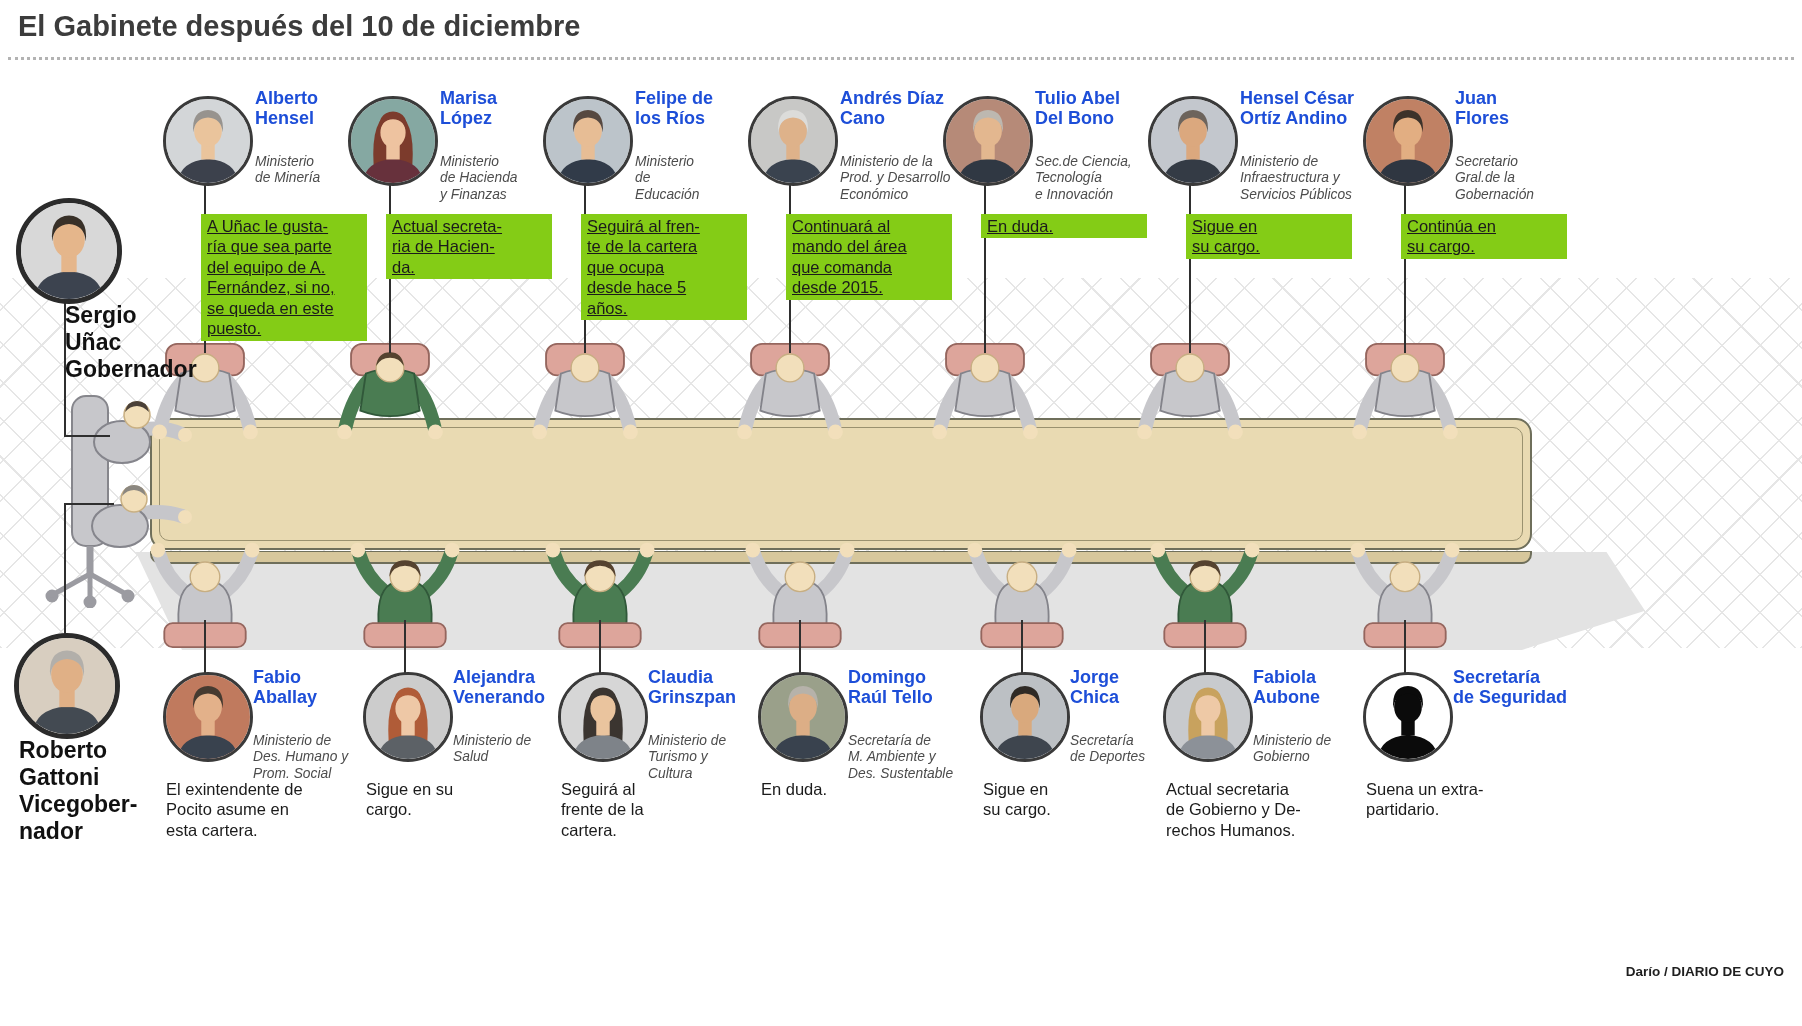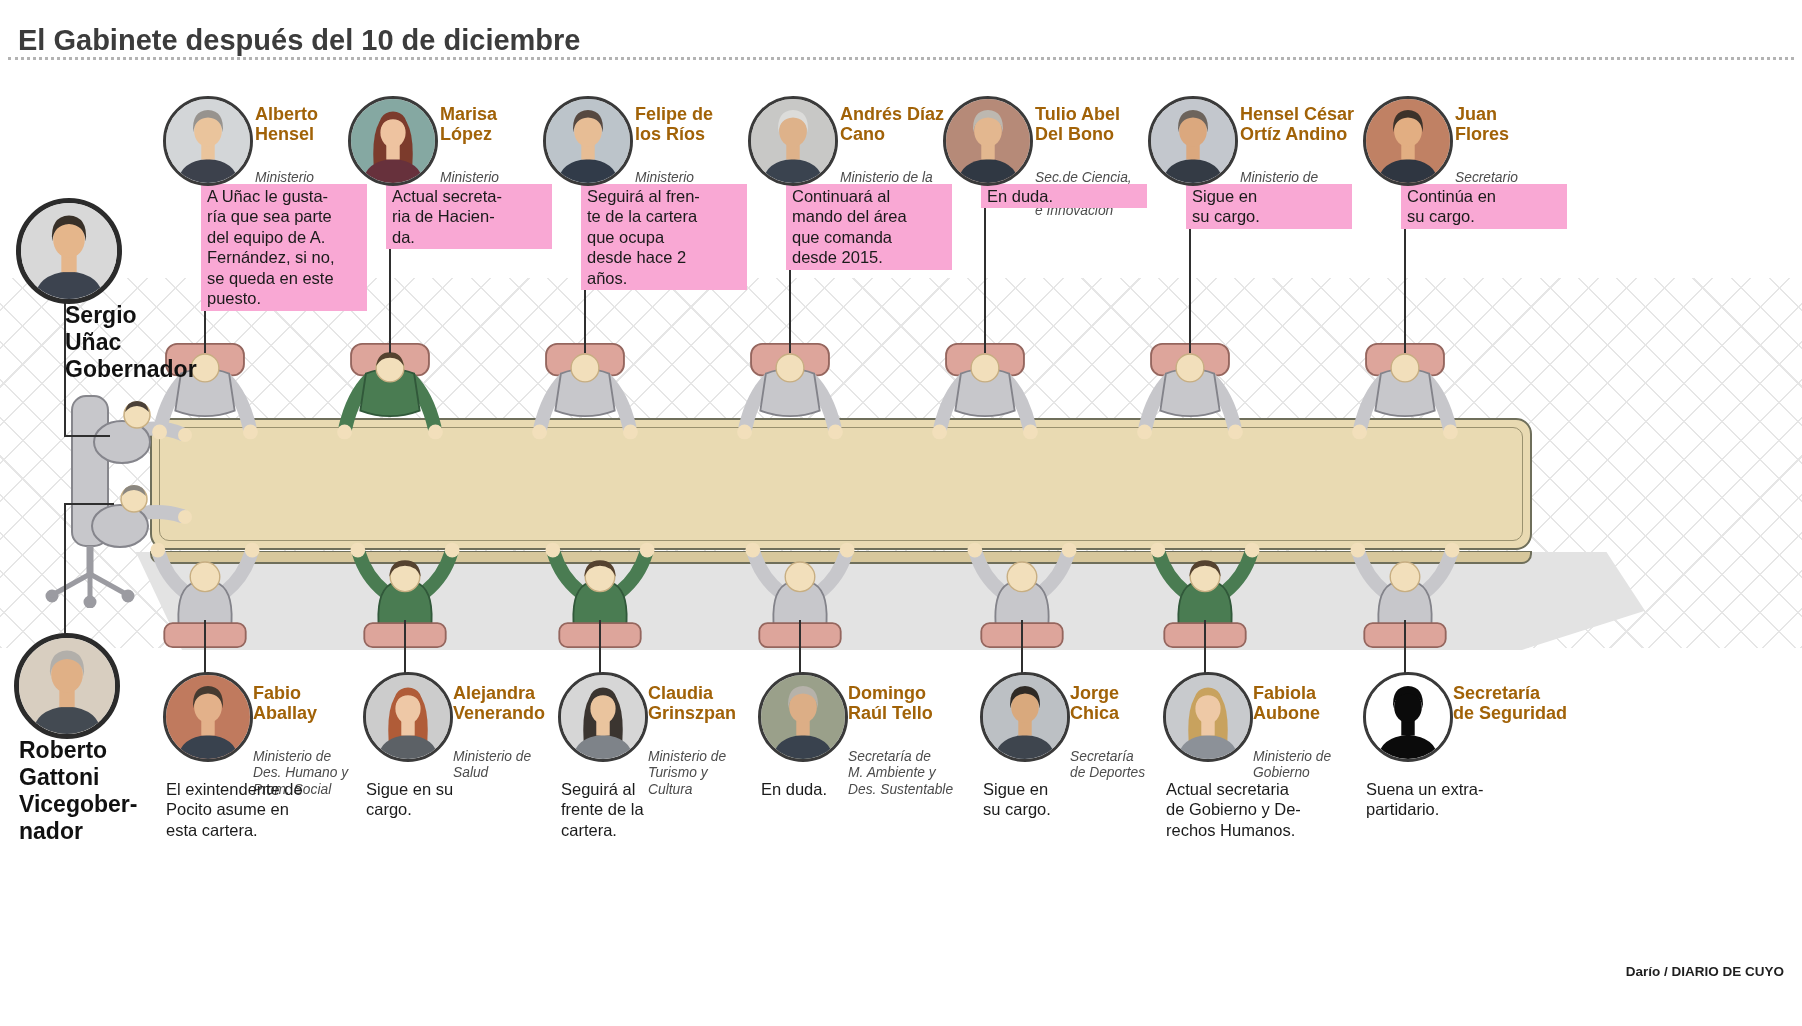--- a/index.html
+++ b/index.html
@@ -1,21 +1,21 @@
 <!DOCTYPE html>
 <html><head>
 <meta charset="utf-8">
 <style>
   html,body{margin:0;padding:0;background:#fff;}
   .stage{
     position:relative;width:1802px;height:1026px;overflow:hidden;background:#fff;
     font-family:"Liberation Sans", sans-serif;color:#1b1b1b;
   }
   
-  .title{position:absolute;left:18px;top:24px;font-size:29px;font-weight:bold;color:#3c3c3c;z-index:8;}
+  .title{position:absolute;left:18px;top:10px;font-size:29px;font-weight:bold;color:#3c3c3c;z-index:8;}
   .rule{position:absolute;left:8px;right:8px;top:57px;border-top:3px dotted #b3b3b3;z-index:8;}
   .credit{position:absolute;right:18px;top:964px;font-size:13.5px;font-weight:bold;color:#1f1f1f;z-index:8;}
 
   
   .lattice{position:absolute;left:0;top:278px;width:100%;height:370px;z-index:1;
     background-image:
       repeating-linear-gradient(45deg,#e6e6e6 0 1.5px,transparent 1.5px 27px),
       repeating-linear-gradient(-45deg,#e6e6e6 0 1.5px,transparent 1.5px 27px);}
   .tbl-shadow{position:absolute;left:105px;top:552px;width:1540px;height:98px;background:#e3e3e3;
     clip-path:polygon(2% 0,97.5% 0,100% 60%,92% 100%,5% 100%);z-index:1;}
@@ -37,24 +37,24 @@
   .card{position:absolute;top:0;left:var(--cx);width:0;z-index:5;}
   .photo{position:absolute;width:84px;height:84px;border-radius:50%;border:3px solid #3a3a3a;
     overflow:hidden;background:#ddd;z-index:7;}
   .photo svg{width:100%;height:100%;display:block;}
   .photo.big{width:96px;height:96px;border-width:5px;border-color:#2b2b2b;}
   .card .photo{left:-42px;top:96px;}
   .card .txt{position:absolute;white-space:pre-line;}
   .card.top .txt{left:50px;top:88px;width:136px;}
   .card.bottom .photo{top:672px;}
   .card.bottom .txt{left:48px;top:667px;width:138px;}
-  .nm{font-weight:bold;font-size:18px;line-height:1.13;color:#a16207;white-space:pre-line;margin-top:16px;}
+  .nm{font-weight:bold;font-size:18px;line-height:1.13;color:#1d4ed8;white-space:pre-line;}
   .min{font-style:italic;font-size:13.8px;line-height:1.2;color:#4c4c4c;margin-top:7px;white-space:pre-line;}
   .note{position:absolute;font-size:16.5px;line-height:1.24;color:#1b1b1b;white-space:pre-line;z-index:6;}
-  .card.top .note{left:-4px;top:184px;width:158px;background:#f9a8d4;padding:2px 2px 2px 6px;}
+  .card.top .note{left:-4px;top:214px;width:158px;background:#84cc16;padding:2px 2px 2px 6px;text-decoration:underline;}
   .card.bottom .note{left:-39px;top:779px;width:188px;}
   .vline{position:absolute;left:-1px;width:2px;background:#2f2f2f;z-index:4;}
   .card.top .vline{top:181px;height:172px;}
   .card.bottom .vline{top:620px;height:54px;}
 
   
   .principal{position:absolute;z-index:6;}
   .principal .photo{position:absolute;left:0;top:0;}
   .plabel{position:absolute;font-weight:bold;font-size:23px;line-height:1.18;white-space:pre-line;color:#111;}
 
@@ -265,21 +265,21 @@
         </svg>
       </div>
     <div class="txt"><div class="nm">Felipe de
 los Ríos</div>
       <div class="min">Ministerio
 de
 Educación</div></div>
     <div class="note">Seguirá al fren-
 te de la cartera
 que ocupa
-desde hace 2
+desde hace 5
 años.</div>
   </div>
   <div class="card top" style="--cx:790px">
     <div class="vline"></div>
     <div class="photo av-t4">
         <svg viewBox="0 0 100 100">
           <use href="#bust"></use>
         </svg>
       </div>
     <div class="txt"><div class="nm">Andrés Díaz

